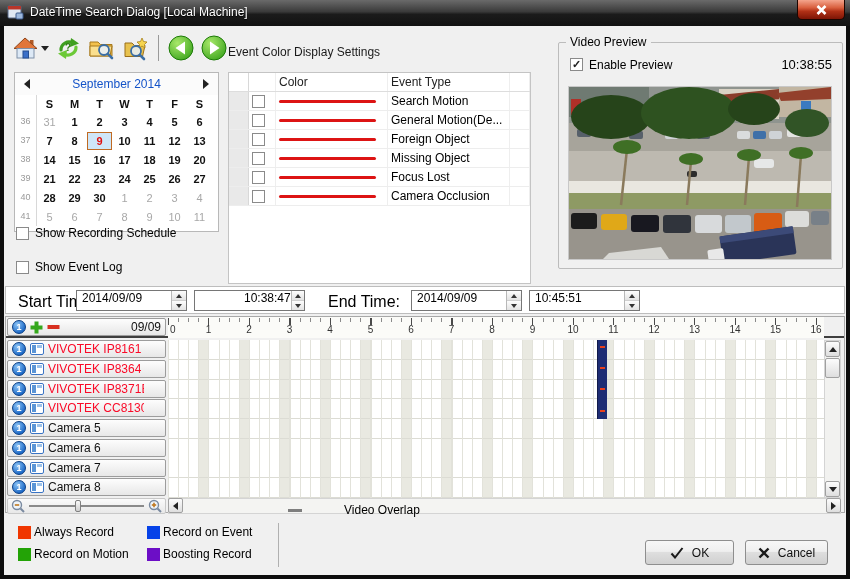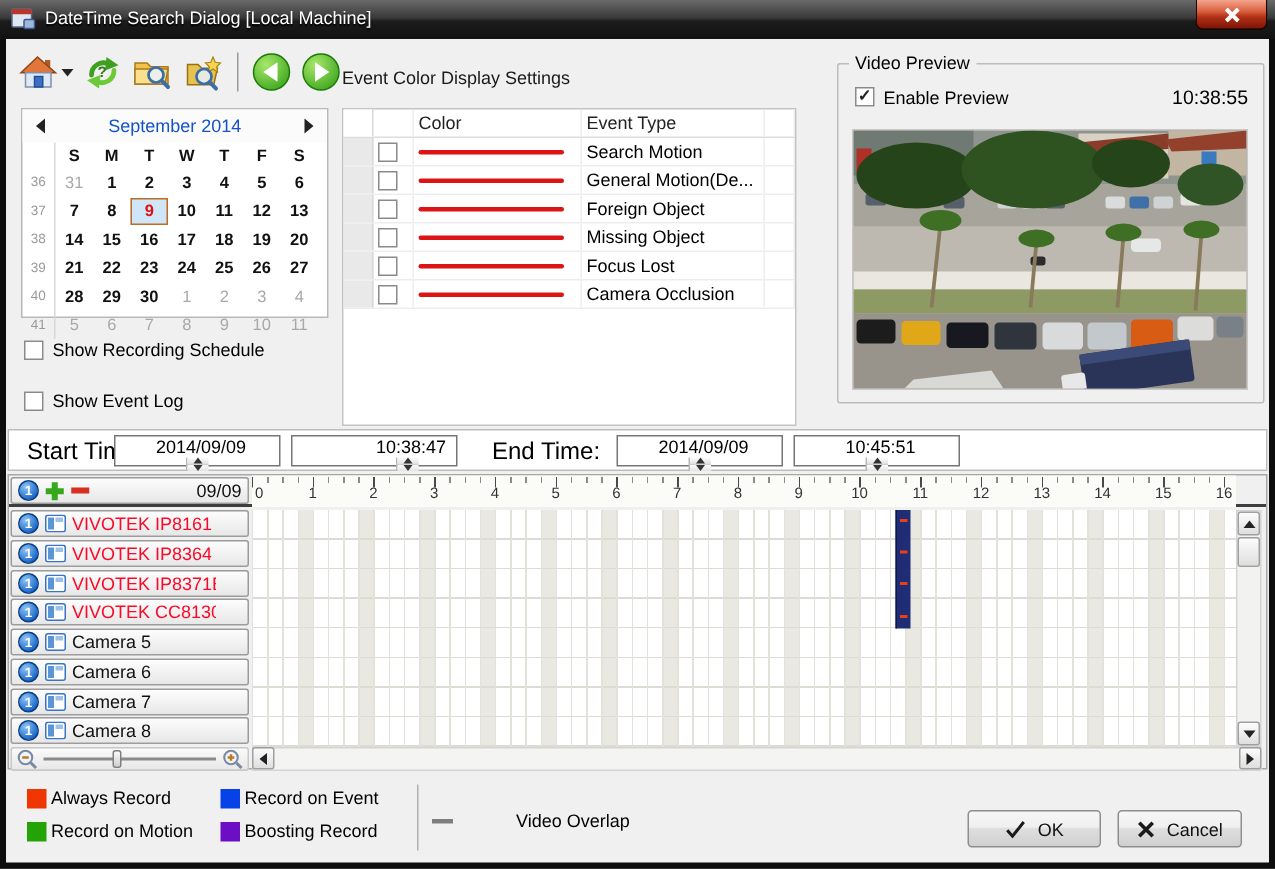--- a/index.html
+++ b/index.html
@@ -18,21 +18,21 @@
     display:flex;align-items:center;justify-content:center;}
   
   .content{position:absolute;left:4px;top:26px;width:842px;height:549px;background:#f0f0f0;}
   
   .toolbar{position:absolute;left:8px;top:6px;height:32px;display:flex;align-items:center;gap:7px;}
   .tb-sep{width:1px;height:26px;background:#9a9a9a;margin:0 2px;}
   .caret{width:0;height:0;border-left:4px solid transparent;border-right:4px solid transparent;
     border-top:5px solid #222;margin-left:2px;}
   .tb-heading{position:absolute;left:224px;top:19px;font-size:12px;color:#1a1a1a;}
   
-  .cal{position:absolute;left:10px;top:46px;width:205px;height:140px;background:#fff;
+  .cal{position:absolute;left:10px;top:46px;width:205px;height:160px;background:#fff;
     border:1px solid #b8b8b8;font-size:11px;}
   .cal-head{height:22px;display:flex;align-items:center;justify-content:space-between;
     padding:0 9px;background:#fbfbfb;}
   .cal-title{color:#1453c8;font-size:12px;}
   .arr{width:0;height:0;border-top:5px solid transparent;border-bottom:5px solid transparent;cursor:pointer;}
   .arr.left{border-right:6px solid #222;}
   .arr.right{border-left:6px solid #222;}
   .cw{display:grid;grid-template-columns:22px repeat(7,25px);height:19px;align-items:center;}
   .cw.hdr{color:#2a5dc4;font-weight:bold;height:17px;}
   .cw .wn{font-size:9px;color:#9a9a9a;text-align:center;border-right:1px solid #d8d8d8;height:100%;
@@ -63,21 +63,21 @@
   .prev-time{margin-left:auto;font-size:13px;}
   .vframe{position:absolute;left:564px;top:60px;width:264px;height:174px;border:1px solid #c8c8c8;
     background:#b9b5ad;}
   
   .opt{position:absolute;display:flex;align-items:center;gap:6px;font-size:12px;}
   
   .band{position:absolute;left:1px;top:260px;width:840px;height:28px;background:#fff;
     border:1px solid #bdbdbd;}
   .band .lbl{position:absolute;top:6px;font-size:16px;text-align:right;}
   .spin{position:absolute;top:3px;width:111px;height:21px;background:#fff;border:1px solid #767676;
-    display:flex;align-items:center;flex-direction:column;}
+    display:flex;align-items:flex-start;}
   .spin-val{flex:1;padding-left:5px;font-size:12px;}
   .spin-btns{width:15px;height:100%;display:flex;flex-direction:column;border-left:1px solid #b8b8b8;}
   .sb{flex:1;display:flex;align-items:center;justify-content:center;cursor:pointer;
     background:linear-gradient(#fdfdfd,#e3e3e3);border-bottom:1px solid #cfcfcf;}
   .sb:last-child{border-bottom:none;}
   .sb i{width:0;height:0;border-left:3px solid transparent;border-right:3px solid transparent;}
   .sb.up i{border-bottom:4px solid #333;}
   .sb.dn i{border-top:4px solid #333;}
   
   .tl{position:absolute;left:1px;top:290px;width:840px;height:197px;background:#f0f0f0;
@@ -686,21 +686,21 @@
     </div>
     <div class="lg-item" style="left:143px;top:499px;">
       <span class="sw sw-blue"></span>
       <span>Record on Event</span>
     </div>
     <div class="lg-item" style="left:143px;top:521px;">
       <span class="sw sw-purple"></span>
       <span>Boosting Record</span>
     </div>
     <div class="lg-div"></div>
-    <div class="lg-item" style="left:284px;top:514px;gap:42px;">
+    <div class="lg-item" style="left:284px;top:477px;gap:42px;">
       <span class="ovl-dash"></span>
       <span>Video Overlap</span>
     </div>
 
     <div class="btn ok">
       <svg width="14" height="12" viewBox="0 0 14 12">
         <path d="M1.5 6.5 L5 10.5 L12.5 1" fill="none" stroke="#1a1a1a" stroke-width="2"></path>
         </svg>
       <span>OK</span>
     </div>

